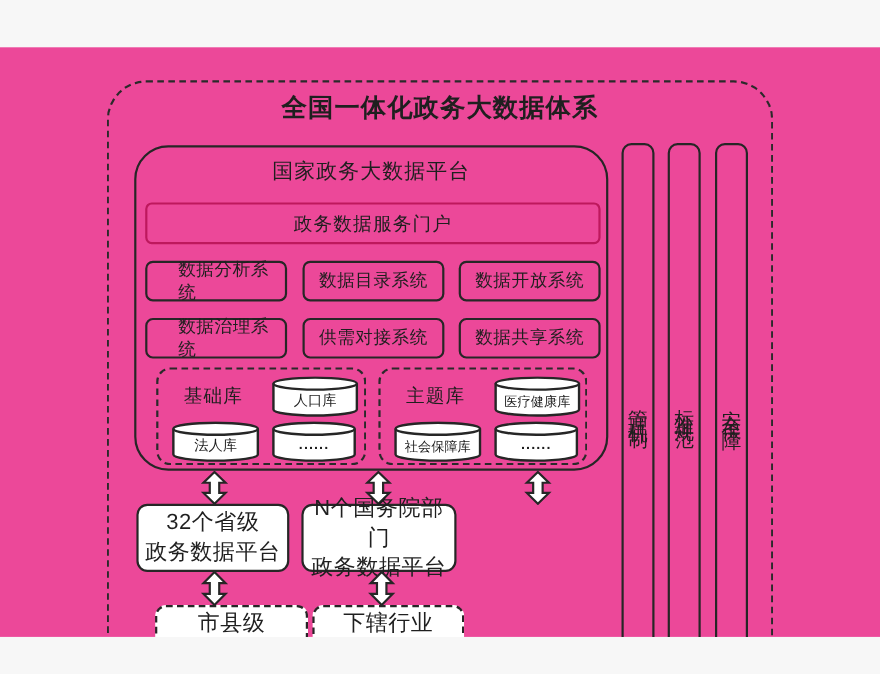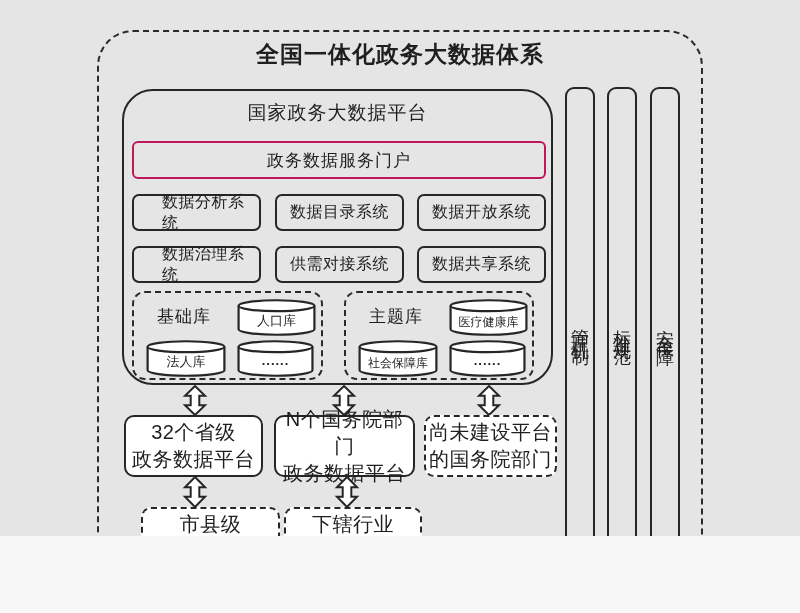--- a/index.html
+++ b/index.html
@@ -1,19 +1,19 @@
 <!DOCTYPE html>
 <html><head>
 <meta charset="utf-8">
 <style>
   * { margin:0; padding:0; box-sizing:border-box; }
   html,body { background:#f7f7f7; }
   .canvas {
-    position:relative; width:800px; height:536px; background:#e5e5e5;
-    font-family:"Liberation Sans", sans-serif; color:#1f1f1f; overflow:hidden;
+    position:relative; width:800px; height:536px; background:#ec4899;
+    font-family:"Liberation Sans", sans-serif; color:#1f1f1f; overflow:hidden;margin-top:43px;
   }
   .outer {
     position:absolute; left:97px; top:30px; width:606px; height:555px;
     border:2.5px dashed #2a2a2a; border-radius:36px;
   }
   .diagram-title {
     position:absolute; left:0; top:7px; width:100%;
     text-align:center; font-size:23px; font-weight:bold; letter-spacing:1px;
   }
   .platform {
@@ -35,21 +35,21 @@
     border:2px solid #262626; border-radius:7px;
     display:flex; align-items:center; justify-content:center;
     font-size:16px; letter-spacing:0.5px;
   }
   .r1 { top:103px; } .r2 { top:155px; }
   .c1 { left:8px;padding-left:28px; } .c2 { left:151px; } .c3 { left:293px; }
   .dbbox {
     position:absolute; top:200px; width:191px; height:89px;
     border:2px dashed #2a2a2a; border-radius:13px;
   }
-  .dbbox.left { left:8px; } .dbbox.right { left:220px; width:190px; }
+  .dbbox.left { left:18px; } .dbbox.right { left:220px; width:190px; }
   .db-label {
     position:absolute; left:4px; top:12px; width:92px; text-align:center;
     font-size:17px; letter-spacing:1px;
   }
   .cyl { position:absolute; height:37px; }
   .cyl-tr { left:103px; top:6px;  width:79px; }
   .cyl-bl { left:12px;  top:47px; width:80px; }
   .cyl-br { left:103px; top:47px; width:77px; }
   .cyl-svg { position:absolute; left:0; top:0; width:100%; height:100%; }
   .cyl-label {
@@ -178,22 +178,20 @@
     <div class="dblarrow ar1 ax3">
       <svg viewBox="0 0 26 30" preserveAspectRatio="none">
         <path d="M13 1 L23 10.5 H17.3 V19.5 H23 L13 29 L3 19.5 H8.7 V10.5 H3 Z" fill="#fff" stroke="#262626" stroke-width="2" vector-effect="non-scaling-stroke"></path>
       </svg>
     </div>
 
     <div class="node mid m1">32个省级
 政务数据平台</div>
     <div class="node mid m2">N个国务院部门
 政务数据平台</div>
-    <div class="node mid m3 dashed">尚未建设平台
-的国务院部门</div>
 
     <div class="dblarrow ar2 ax1">
       <svg viewBox="0 0 26 30" preserveAspectRatio="none">
         <path d="M13 1 L23 10.5 H17.3 V19.5 H23 L13 29 L3 19.5 H8.7 V10.5 H3 Z" fill="#fff" stroke="#262626" stroke-width="2" vector-effect="non-scaling-stroke"></path>
       </svg>
     </div>
     <div class="dblarrow ar2 ax4">
       <svg viewBox="0 0 26 30" preserveAspectRatio="none">
         <path d="M13 1 L23 10.5 H17.3 V19.5 H23 L13 29 L3 19.5 H8.7 V10.5 H3 Z" fill="#fff" stroke="#262626" stroke-width="2" vector-effect="non-scaling-stroke"></path>
       </svg>

